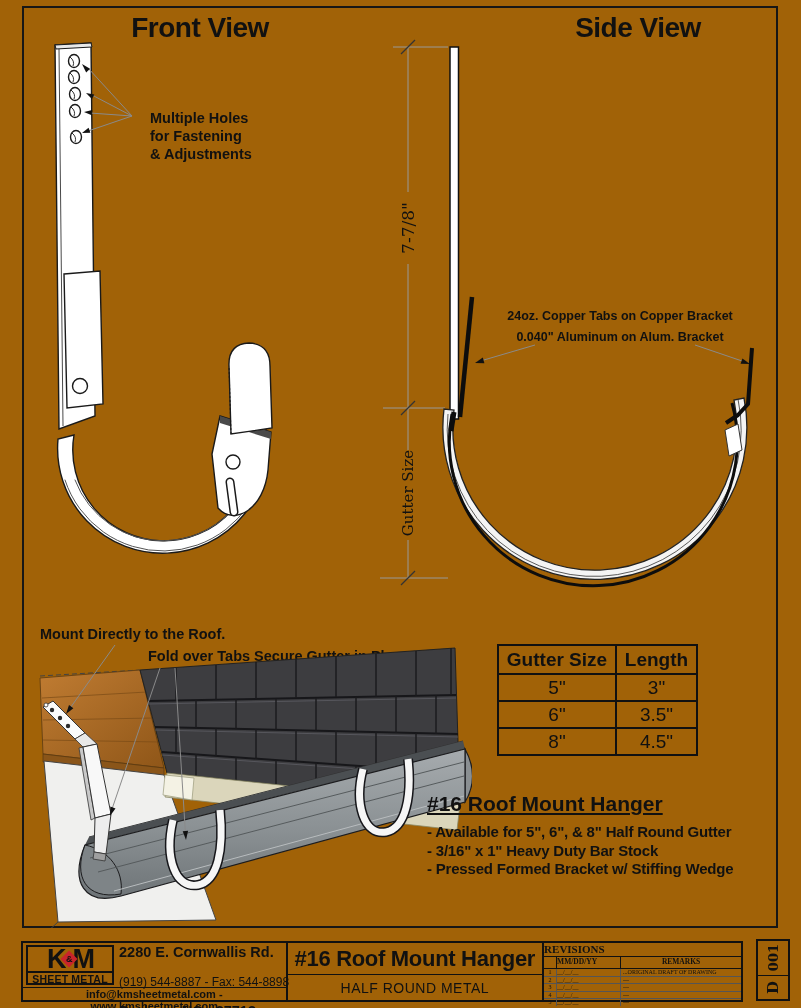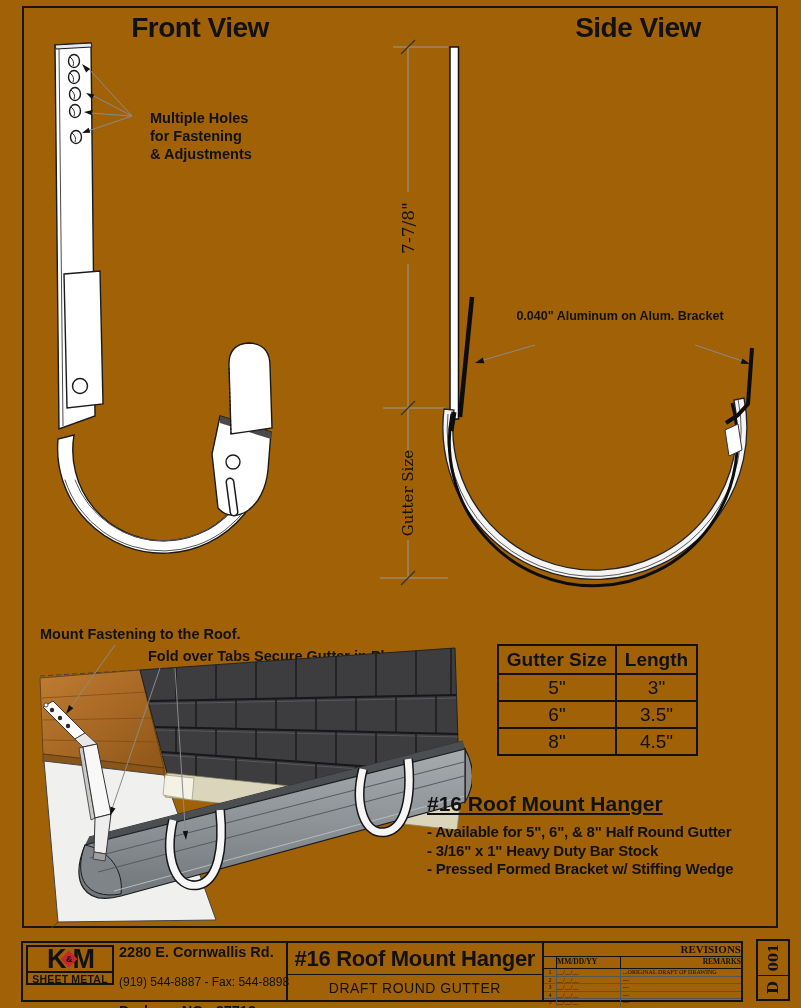--- a/index.html
+++ b/index.html
@@ -44,29 +44,29 @@
   .addr1{position:absolute;left:96px;top:1px;font-size:14.5px;font-weight:bold;white-space:nowrap;}
   .addr2{position:absolute;left:96px;top:16px;font-size:14.5px;font-weight:bold;white-space:nowrap;margin-top:44px;}
   .addr3{position:absolute;left:96px;top:32px;font-size:12px;font-weight:normal;white-space:nowrap;}
   .contact{position:absolute;left:0;top:44px;width:100%;height:13px;border-top:1.5px solid #111;
            box-sizing:border-box;font-size:11px;font-weight:bold;text-align:center;line-height:12px;}
   .tb-title{height:31px;display:flex;align-items:center;justify-content:center;
             font-size:22px;font-weight:bold;letter-spacing:-.3px;}
   .tb-sub{flex:1;border-top:1.5px solid #111;display:flex;align-items:center;
           justify-content:center;font-size:14px;letter-spacing:.5px;}
   .rev-title{height:13px;line-height:13px;font-size:11px;font-weight:bold;
-             text-align:right;border-bottom:1px solid #111;}
+             text-align:left;border-bottom:1px solid #111;}
   .rev-head{height:11px;display:flex;font-size:7.5px;font-weight:bold;border-bottom:1px solid #111;}
   .rev-row{height:6.6px;display:flex;font-size:6px;border-bottom:1px solid #555;}
   .rev-row:last-child{border-bottom:none;}
   .rc1{width:13px;border-right:1px solid #555;text-align:center;box-sizing:border-box;line-height:6.4px;}
   .rc2{width:64px;border-right:1px solid #555;text-align:left;box-sizing:border-box;line-height:6.4px;}
   .rc3{flex:1;padding-left:2px;line-height:6.4px;}
   .rev-head .rc1,.rev-head .rc2{line-height:10px;border-right:1px solid #111;}
-  .rev-head .rc3{text-align:right;line-height:10px;padding-left:0;}
+  .rev-head .rc3{text-align:center;line-height:10px;padding-left:0;}
   .dbox{position:absolute;left:756px;top:939px;width:34px;height:62px;
         border:2px solid #111;box-sizing:border-box;}
   .dcell{display:flex;align-items:center;justify-content:center;
          font-family:"DejaVu Serif",serif;font-weight:bold;}
   .dcell .rot{writing-mode:vertical-rl;transform:rotate(180deg);}
   .d001{height:35px;border-bottom:1.5px solid #111;box-sizing:border-box;font-size:13px;}
   .dletter{height:23px;font-size:15px;}
 </style>
 </head>
 <body>
@@ -157,24 +157,25 @@
       <line x1="159" y1="333" x2="101" y2="350"></line>
       <line x1="319" y1="333" x2="372" y2="351"></line>
     </g>
     <g fill="#111">
       <polygon points="99,351 106.8,345.6 108.4,351.2"></polygon>
       <polygon points="374,352 364.6,351.8 366.4,346.4"></polygon>
     </g>
   </svg>
 
   <div class="abs ann" style="left:500px;top:306px;width:240px;">
+    <div>24oz. Copper Tabs on Copper Bracket</div>
     <div>0.040" Aluminum on Alum. Bracket</div>
   </div>
 
-  <div class="abs ill-label" style="left:40px;top:626px;">Mount Fastening to the Roof.</div>
+  <div class="abs ill-label" style="left:40px;top:626px;">Mount Directly to the Roof.</div>
   <div class="abs ill-label" style="left:148px;top:648px;">Fold over Tabs Secure Gutter in Place</div>
 
   <svg class="abs" style="left:26px;top:644px;" width="446" height="284" viewBox="0 0 446 284">
     <defs>
       <linearGradient id="woodg" x1="0" y1="0" x2="1" y2="1">
         <stop offset="0" stop-color="#c07c32"></stop>
           <stop offset="1" stop-color="#8f5618"></stop>
       </linearGradient>
       <linearGradient id="gutg" x1="0" y1="0" x2="0" y2="1">
         <stop offset="0" stop-color="#a6abae"></stop>
@@ -287,24 +288,25 @@
           <span class="amp-d">
             <span>&amp;</span>
           </span>
           <span class="km-l">M</span>
         </div>
         <div class="sheetmetal">SHEET METAL</div>
       </div>
       <div class="addr1">2280 E. Cornwallis Rd.</div>
       <div class="addr2">Durham, NC - 27713</div>
       <div class="addr3">(919) 544-8887 - Fax: 544-8898</div>
+      <div class="contact">info@kmsheetmetal.com - www.kmsheetmetal.com</div>
     </div>
     <div class="tb-mid">
       <div class="tb-title">#16 Roof Mount Hanger</div>
-      <div class="tb-sub">DRAFT ROUND GUTTER</div>
+      <div class="tb-sub">HALF ROUND METAL</div>
     </div>
     <div class="tb-rev">
       <div class="rev-title">REVISIONS</div>
       <div class="rev-head">
         <div class="rc1"></div>
         <div class="rc2">MM/DD/YY</div>
         <div class="rc3">REMARKS</div>
       </div>
       <div class="rev-row">
         <div class="rc1">1</div>

